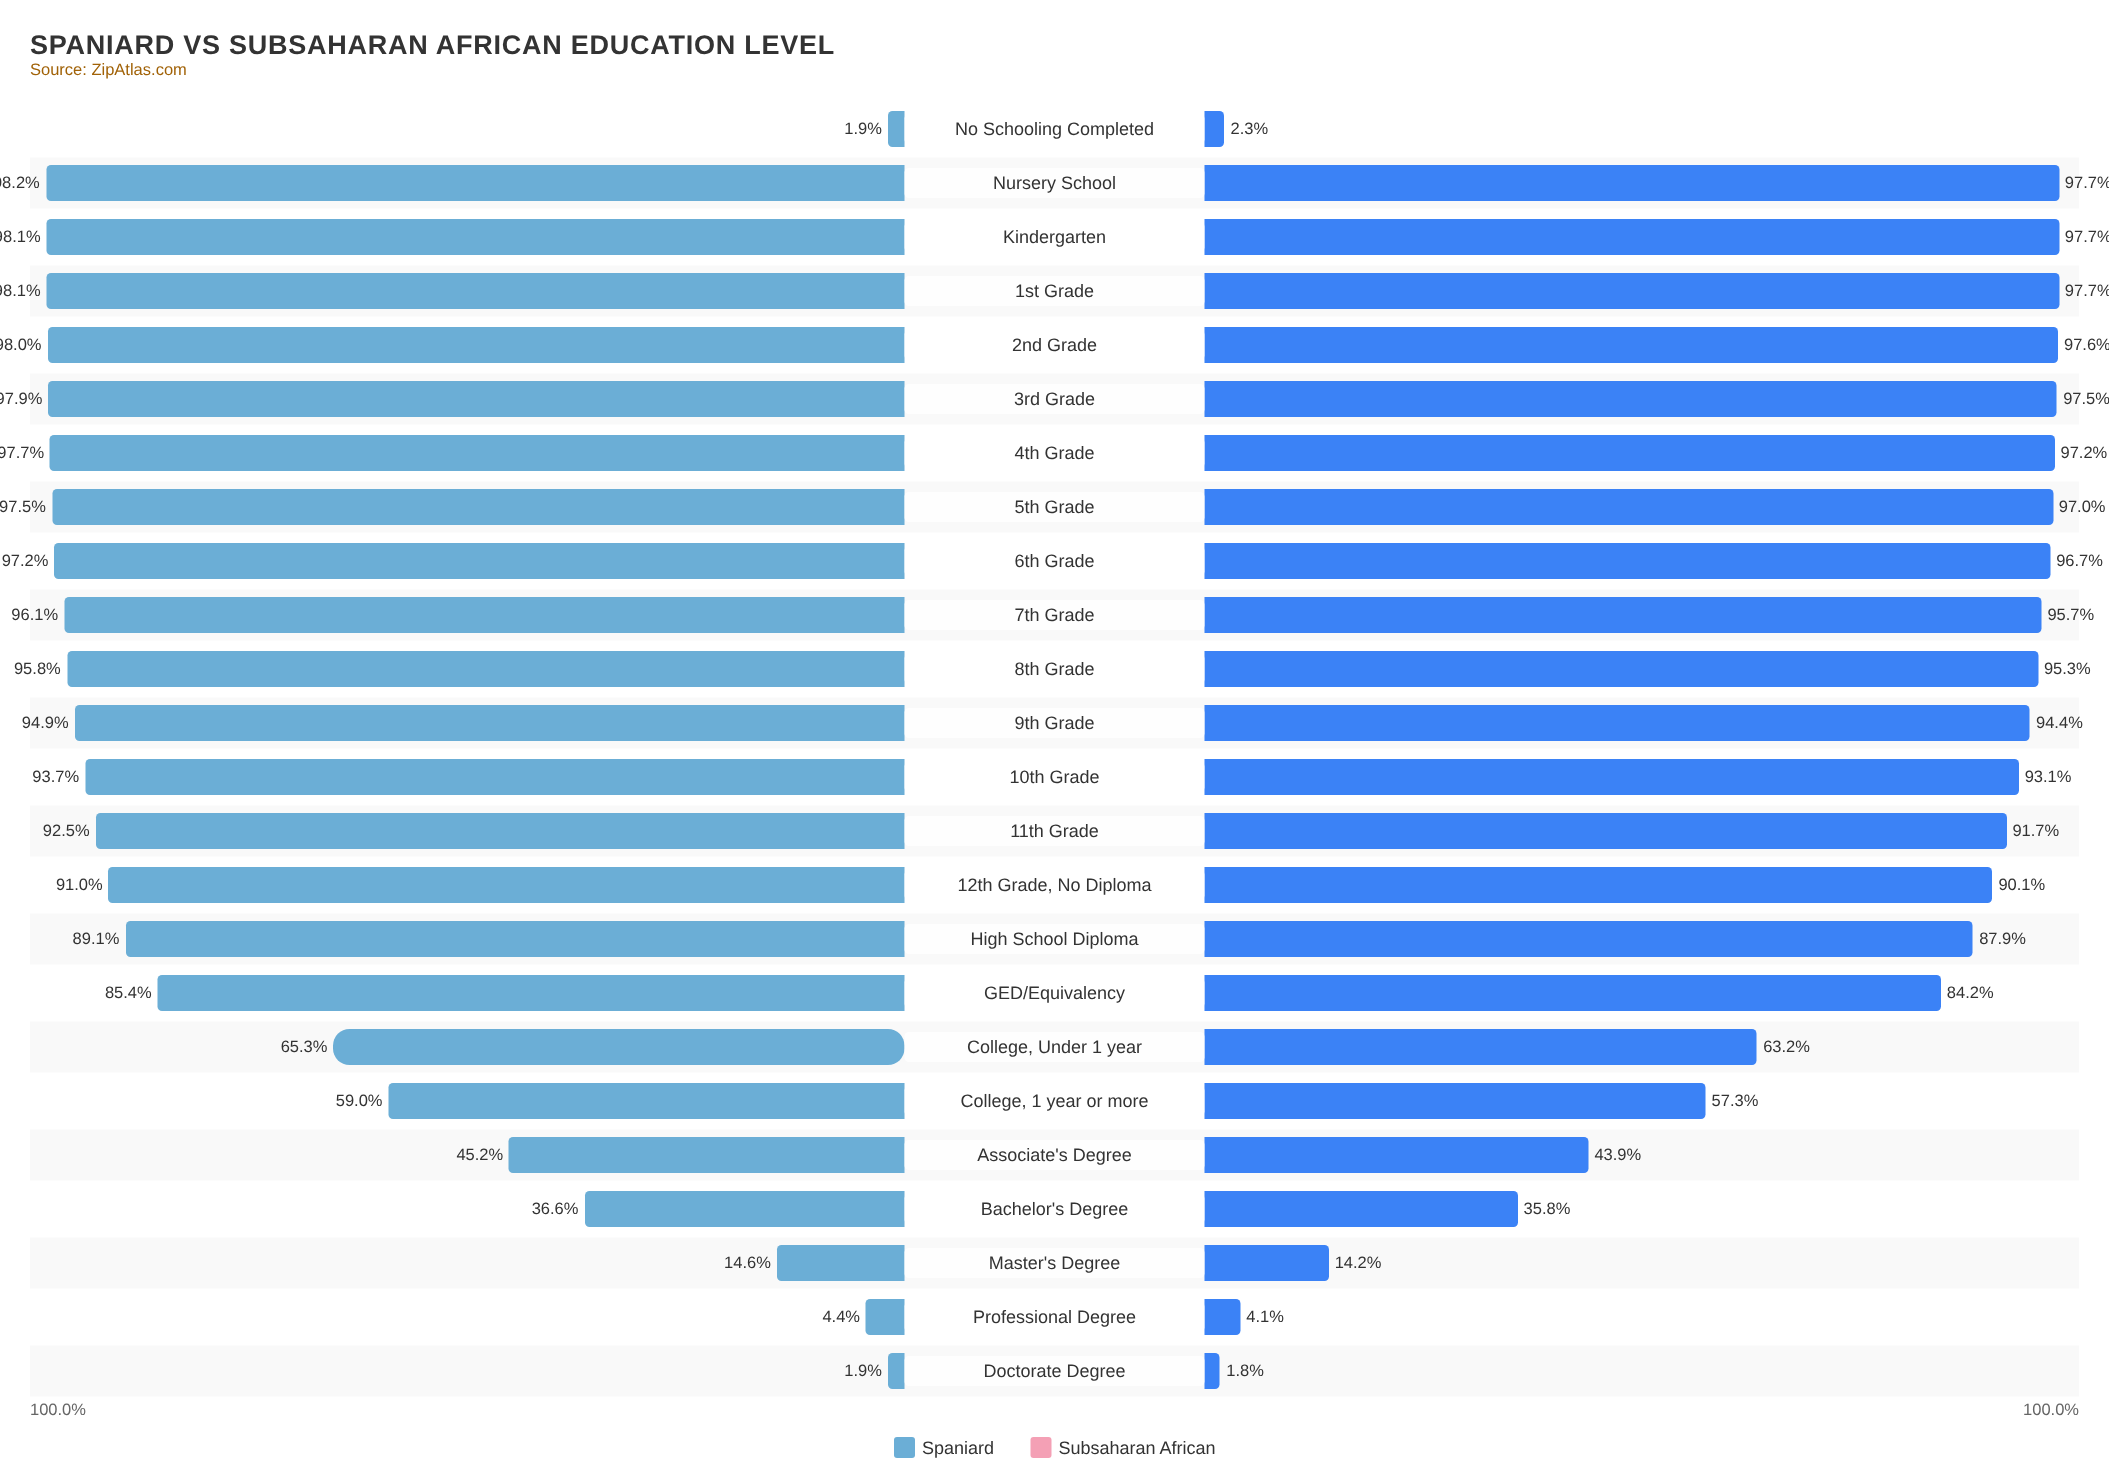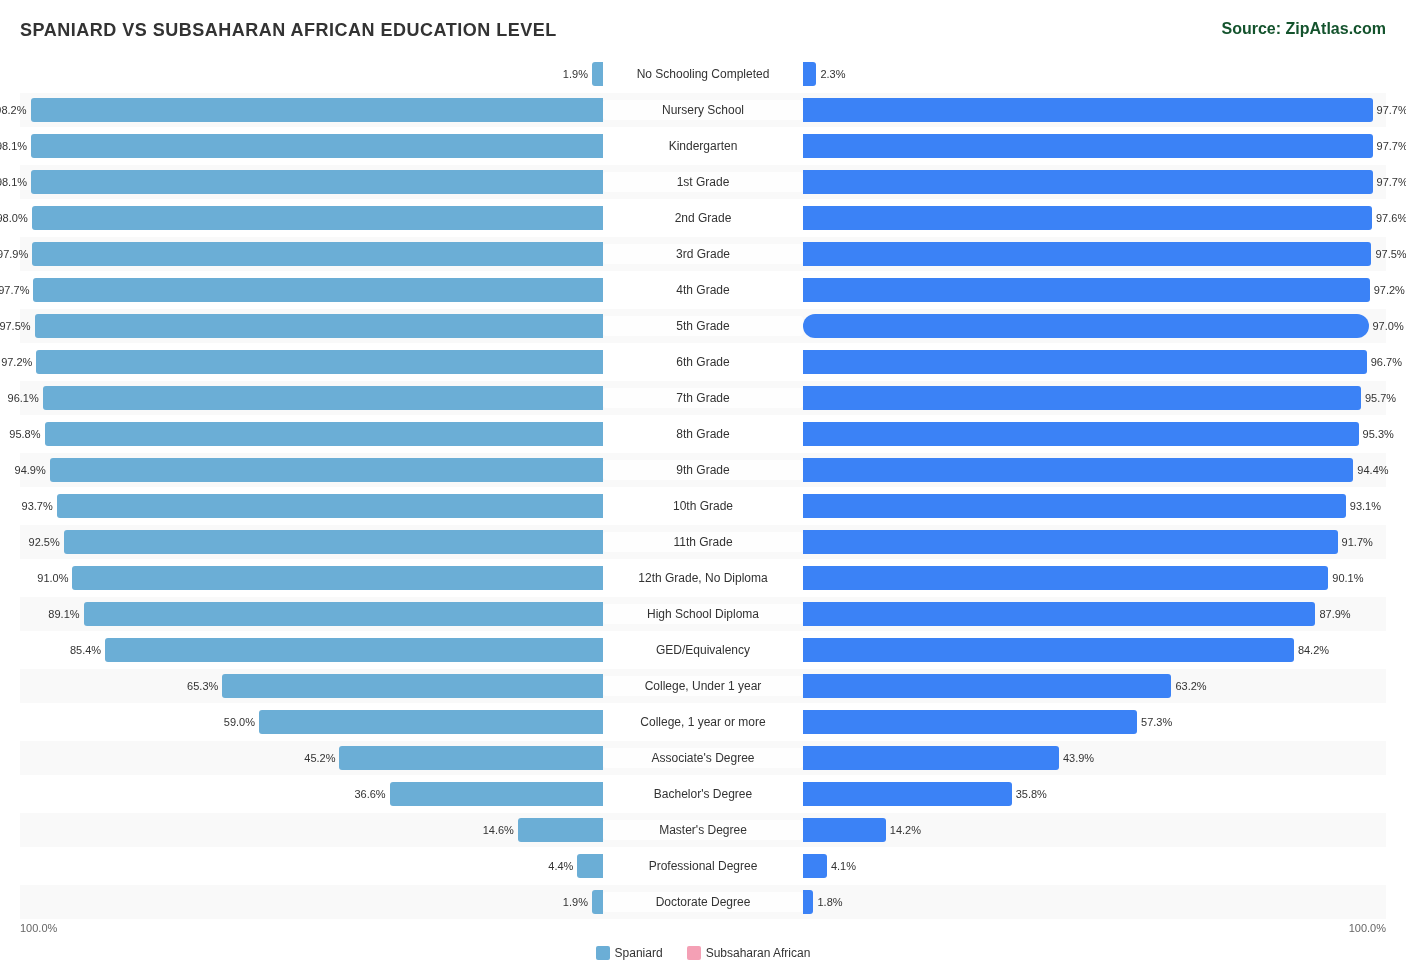--- a/index.html
+++ b/index.html
@@ -13,33 +13,33 @@
     .chart-container {
       width: 1366px;
       margin: 0 auto;
       background: #fff;
     }
     .chart-header {
       display: flex;
       justify-content: space-between;
       align-items: flex-start;
       margin-bottom: 16px;
+      flex-direction: column;
     }
     .chart-title {
       font-size: 18px;
       font-weight: bold;
       color: #333;
       text-transform: uppercase;
       letter-spacing: 0.5px;
     }
     .chart-source {
-      font-size: 16px;
-      color: #14532d;
+      font-size: 11px;
+      color: #a16207;
       text-align: right;
-      font-weight: bold;
     }
     .chart-body {
       position: relative;
       width: 100%;
     }
     .bar-row {
       display: flex;
       align-items: center;
       margin-bottom: 2px;
       position: relative;
@@ -268,21 +268,21 @@
     </div>
       <div class="bar-row row-shaded">
       <div class="bars-wrapper">
         <div class="left-section">
           <div class="bar-left" style="width: 97.5%;">
             <span class="bar-label-left">97.5%</span>
           </div>
         </div>
         <div class="label-center">5th Grade</div>
         <div class="right-section">
-          <div class="bar-right" style="width: 97%; border-radius: 12px;">
+          <div class="bar-right" style="width: 97%;">
             <span class="bar-label-right">97.0%</span>
           </div>
         </div>
       </div>
     </div>
       <div class="bar-row">
       <div class="bars-wrapper">
         <div class="left-section">
           <div class="bar-left" style="width: 97.2%;">
             <span class="bar-label-left">97.2%</span>
@@ -412,21 +412,21 @@
         <div class="right-section">
           <div class="bar-right" style="width: 84.2%;">
             <span class="bar-label-right">84.2%</span>
           </div>
         </div>
       </div>
     </div>
       <div class="bar-row row-shaded">
       <div class="bars-wrapper">
         <div class="left-section">
-          <div class="bar-left" style="width: 65.3%;">
+          <div class="bar-left" style="width: 65.3%; border-radius: 11px;">
             <span class="bar-label-left">65.3%</span>
           </div>
         </div>
         <div class="label-center">College, Under 1 year</div>
         <div class="right-section">
           <div class="bar-right" style="width: 63.2%;">
             <span class="bar-label-right">63.2%</span>
           </div>
         </div>
       </div>

